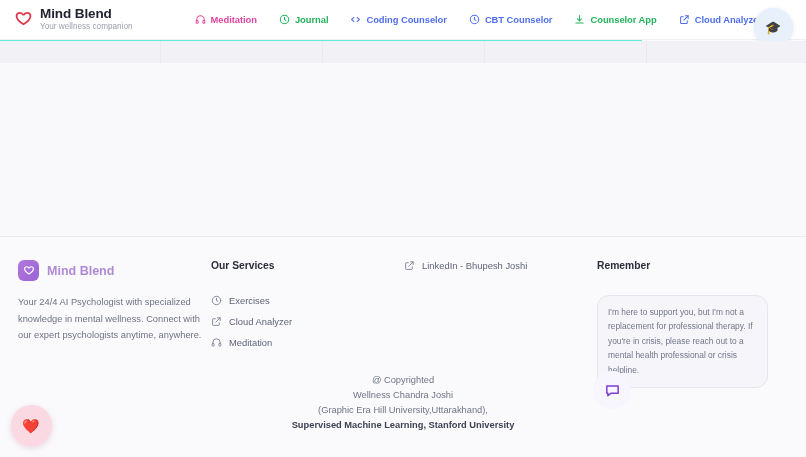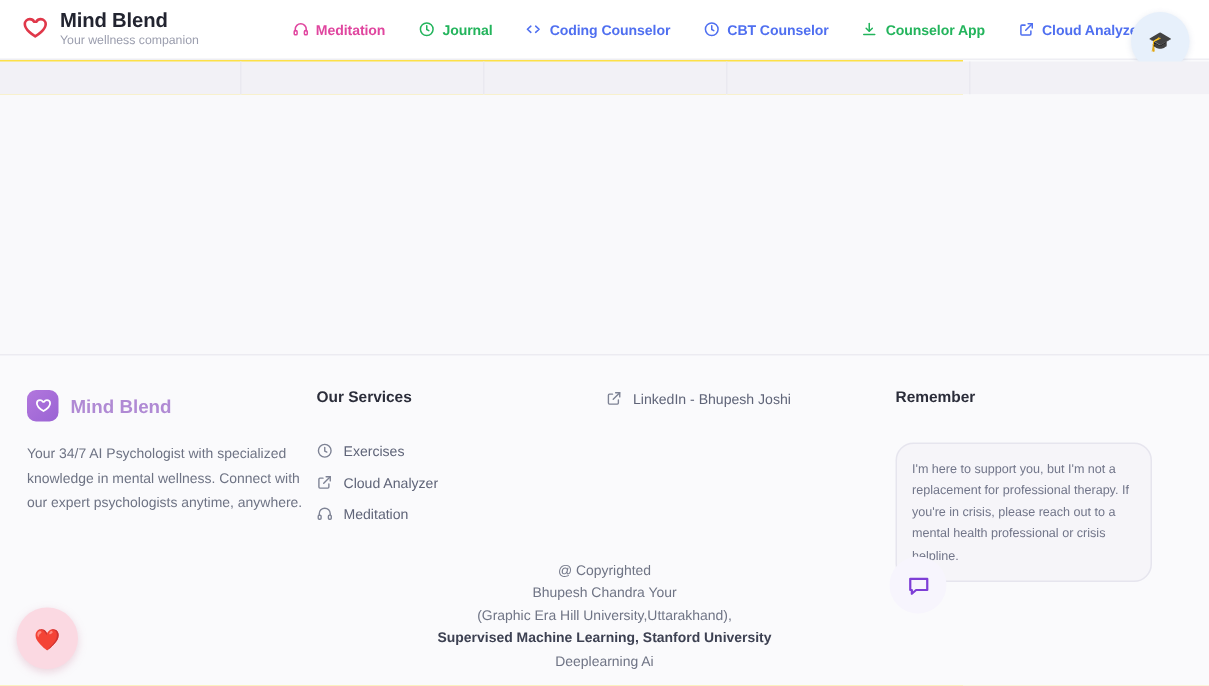--- a/index.html
+++ b/index.html
@@ -2,21 +2,21 @@
 <html><head>
 <meta charset="utf-8">
 <style>
   * { box-sizing: border-box; margin: 0; padding: 0; }
   html, body {
     width: 806px; height: 457px;
     font-family: "Liberation Sans", sans-serif;
     background: #fafafc;
     overflow: hidden;
   }
-  .page { position: relative; width: 642px; height: 457px; background: #fde047; padding-left: 20px; }
+  .page { position: relative; width: 642px; height: 457px; background: #5eead4; padding-left: 20px; }
 
   
   .header {
     position: absolute; top: 0; left: 0; width: 806px; height: 40px;
     background: #ffffff;
     border-bottom: 1px solid #eeeef3;
     display: flex; align-items: center;
   }
   .brand { display: flex; align-items: center; gap: 7px; padding-left: 14px; }
   .brand-heart { width: 19px; height: 19px; flex: 0 0 19px; color: #e0384a; }
@@ -216,21 +216,21 @@
 
       <div class="col-brand">
         <div class="f-logo-row">
           <span class="f-logo">
             <svg viewBox="0 0 24 24" fill="none" stroke="currentColor" stroke-width="2.4" stroke-linejoin="round">
               <path d="M20.8 7.6c0-2.3-1.9-4.1-4.2-4.1-1.6 0-3 .9-3.7 2.2h-1.8C10.4 4.4 9 3.5 7.4 3.5 5.1 3.5 3.2 5.3 3.2 7.6c0 5 7.4 9.6 8.8 10.4 1.4-.8 8.8-5.4 8.8-10.4z"></path>
             </svg>
           </span>
           <span class="f-brand-name">Mind Blend</span>
         </div>
-        <div class="f-desc">Your 34/7 AI Psychologist with specialized knowledge in mental wellness. Connect with our expert psychologists anytime, anywhere.</div>
+        <div class="f-desc">Your 24/4 AI Psychologist with specialized knowledge in mental wellness. Connect with our expert psychologists anytime, anywhere.</div>
       </div>
 
       <div class="col-serv">
         <div class="f-head">Our Services</div>
 
         <div class="f-link">
           <span class="f-link-ico">
             <svg viewBox="0 0 24 24" fill="none" stroke="currentColor" stroke-width="2" stroke-linecap="round">
               <circle cx="12" cy="12" r="9.2"></circle>
                 <path d="M12 7v5.4l3 1.6"></path>
@@ -282,24 +282,23 @@
         <div class="rem-box">
           <div class="rem-txt">I'm here to support you, but I'm not a replacement for professional therapy. If you're in crisis, please reach out to a mental health professional or crisis helpline.</div>
         </div>
       </div>
 
     </div>
   </div>
 
   <div class="copy">
     <div class="copy-line">@ Copyrighted</div>
-    <div class="copy-line">Bhupesh Chandra Your</div>
+    <div class="copy-line">Wellness Chandra Joshi</div>
     <div class="copy-line">(Graphic Era Hill University,Uttarakhand),</div>
     <div class="copy-line bold">Supervised Machine Learning, Stanford University</div>
-    <div class="copy-line">Deeplearning Ai</div>
   </div>
 
   <div class="fab-heart">
     <span>❤️</span>
   </div>
 
   <div class="fab-chat">
     <span>
       <svg viewBox="0 0 24 24" fill="none" stroke="currentColor" stroke-width="2.1" stroke-linejoin="round">
         <path d="M4 5.5h16v10.5H9.5L5.5 19.5V16H4z"></path>

